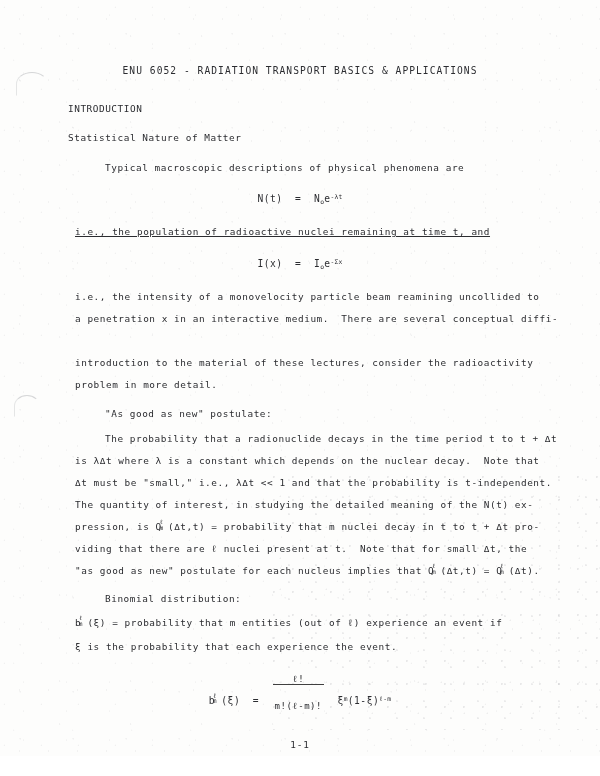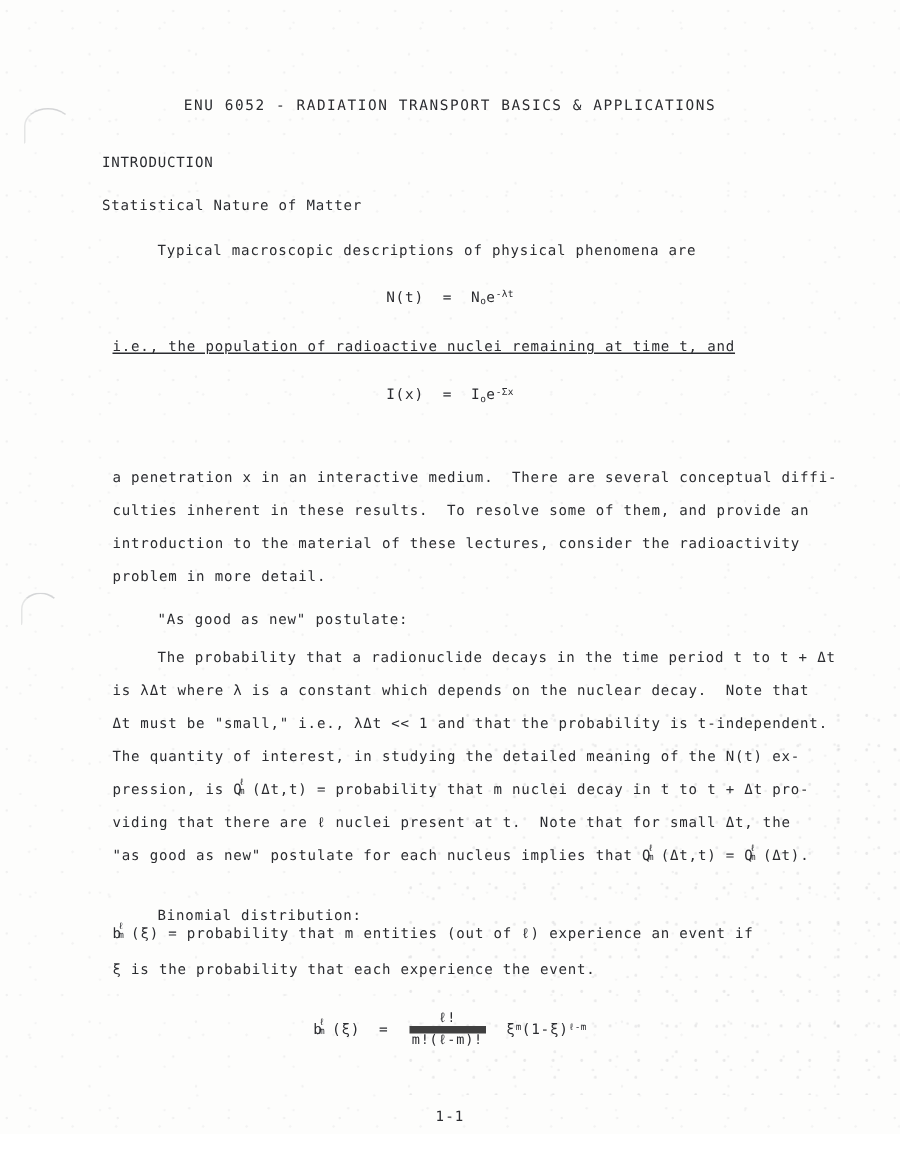--- a/index.html
+++ b/index.html
@@ -130,22 +130,22 @@
     display: inline-block;
     vertical-align: middle;
     text-align: center;
     line-height: 1.12;
     font-size: 0.94em;
     margin: 0 1px;
   }
   .frac .num { display: block; padding: 0 2px; }
   .frac .den {
     display: block;
-    border-top: 5px solid #404040;
-    padding: 0 2px;
+    border-top: 1px solid #404040;
+    padding: 16px 2px;
   }
 
   .page-num {
     left: 0;
     width: 600px;
     text-align: center;
     font-size: 9.4px;
     letter-spacing: 0.8px;
   }
 </style>
@@ -168,39 +168,39 @@
     <div class="line heading" style="top:133px; left:68px;">Statistical Nature of Matter</div>
 
     <div class="line indent" style="top:163px;">Typical macroscopic descriptions of physical phenomena are</div>
 
     <div class="line eq" style="top:194px;"><span>N(t)  =  N</span><sub>o</sub><span>e</span><sup>-λt</sup></div>
 
     <div class="line body-line" style="top:227px;text-decoration:underline;">i.e., the population of radioactive nuclei remaining at time t, and</div>
 
     <div class="line eq" style="top:259px;"><span>I(x)  =  I</span><sub>o</sub><span>e</span><sup>-Σx</sup></div>
 
+    <div class="line body-line" style="top:292px;">i.e., the intensity of a monovelocity particle beam reamining uncollided to</div>
     <div class="line body-line" style="top:314px;">a penetration x in an interactive medium.  There are several conceptual diffi-</div>
-    <div class="line body-line" style="top:336px;">culties inherent in these results.  To resolve some of them, and provide an</div>
     <div class="line body-line" style="top:358px;">introduction to the material of these lectures, consider the radioactivity</div>
     <div class="line body-line" style="top:380px;">problem in more detail.</div>
 
     <div class="line indent" style="top:409px;">"As good as new" postulate:</div>
 
     <div class="line indent" style="top:434px;">The probability that a radionuclide decays in the time period t to t + Δt</div>
     <div class="line body-line" style="top:456px;">is λΔt where λ is a constant which depends on the nuclear decay.  Note that</div>
     <div class="line body-line" style="top:478px;">Δt must be "small," i.e., λΔt &lt;&lt; 1 and that the probability is t-independent.</div>
     <div class="line body-line" style="top:500px;">The quantity of interest, in studying the detailed meaning of the N(t) ex-</div>
 
     <div class="line body-line" style="top:522px;"><span>pression, is </span><span class="qsym"><span>Q</span><span class="sb">m</span><span class="sp">ℓ</span><span class="pad">x</span></span><span>(Δt,t) = probability that m nuclei decay in t to t + Δt pro-</span></div>
 
     <div class="line body-line" style="top:544px;">viding that there are ℓ nuclei present at t.  Note that for small Δt, the</div>
 
     <div class="line body-line" style="top:566px;"><span>"as good as new" postulate for each nucleus implies that </span><span class="qsym"><span>Q</span><span class="sb">m</span><span class="sp">ℓ</span><span class="pad">x</span></span><span>(Δt,t) = </span><span class="qsym"><span>Q</span><span class="sb">m</span><span class="sp">ℓ</span><span class="pad">x</span></span><span>(Δt).</span></div>
 
-    <div class="line indent" style="top:594px;margin-top:12px;">Binomial distribution:</div>
+    <div class="line indent" style="top:594px;">Binomial distribution:</div>
 
     <div class="line body-line" style="top:618px;"><span class="qsym"><span>b</span><span class="sb">m</span><span class="sp">ℓ</span><span class="pad">x</span></span><span>(ξ) = probability that m entities (out of ℓ) experience an event if</span></div>
 
     <div class="line body-line" style="top:642px;">ξ is the probability that each experience the event.</div>
 
     <div class="line eq" style="top:674px;"><span class="qsym"><span>b</span><span class="sb">m</span><span class="sp">ℓ</span><span class="pad">x</span></span><span>(ξ)  =  </span><span class="frac"><span class="num">ℓ!</span><span class="den">m!(ℓ-m)!</span></span><span>&nbsp;&nbsp;</span><span>ξ</span><sup>m</sup><span>(1-ξ)</span><sup>ℓ-m</sup></div>
 
     <div class="line page-num" style="top:740px;">1-1</div>
 
   </div>

